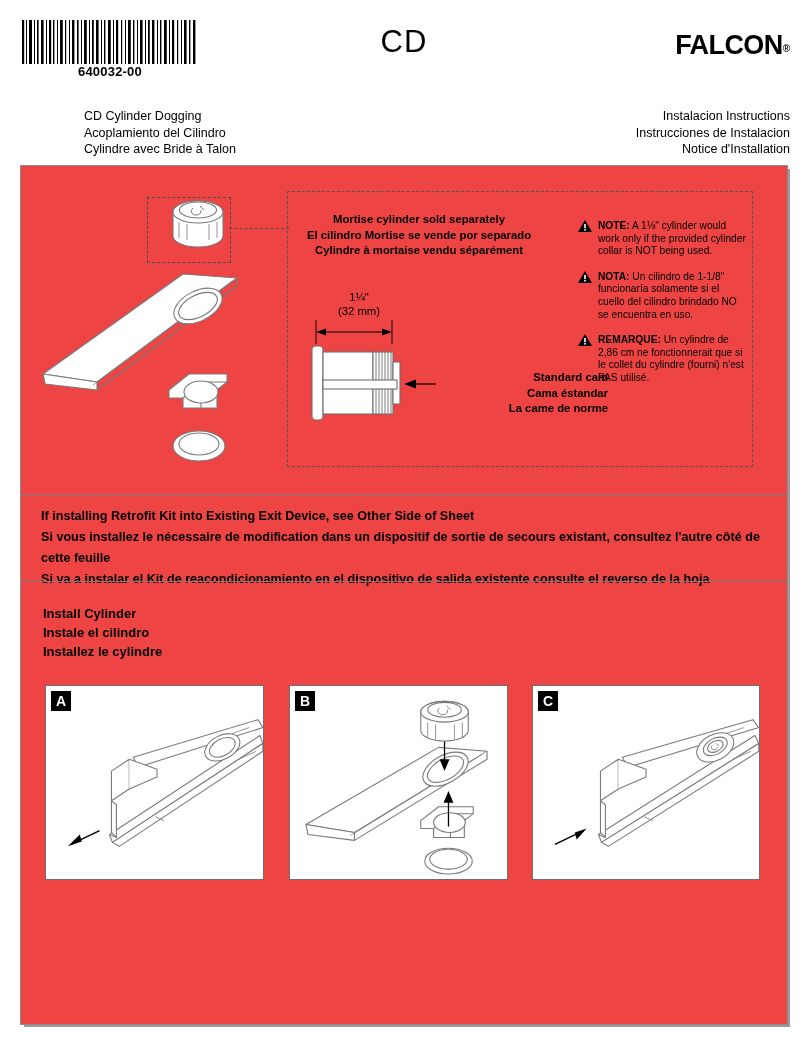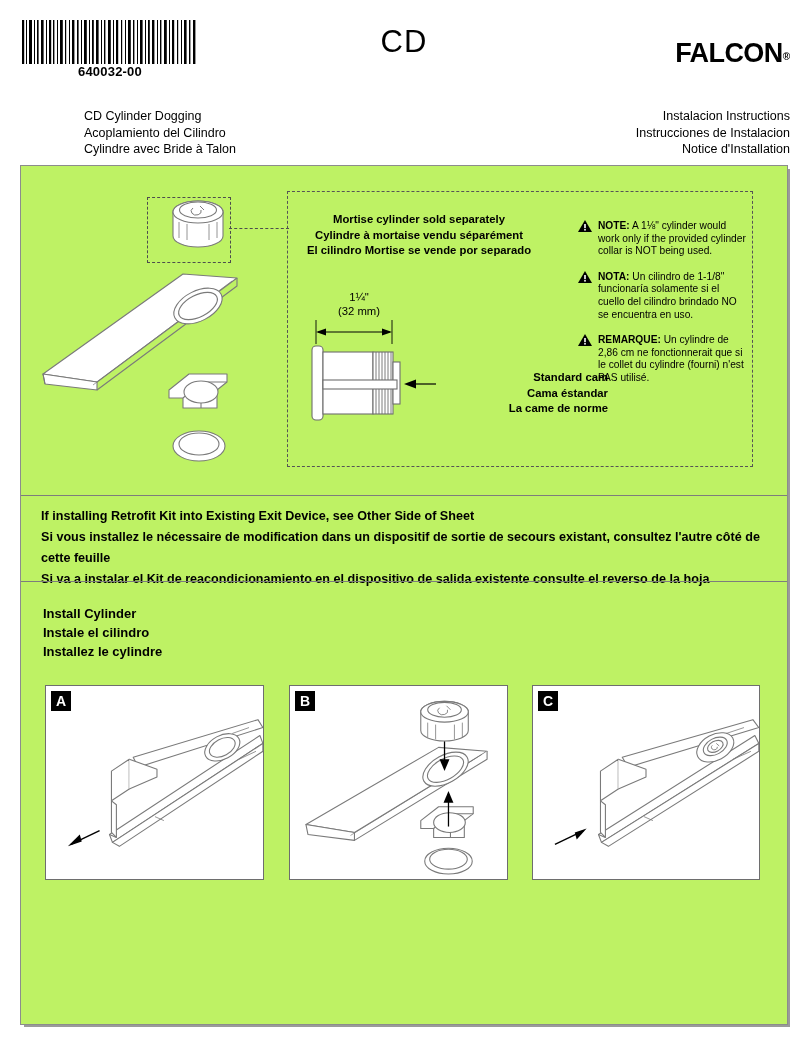--- a/index.html
+++ b/index.html
@@ -19,35 +19,35 @@
     text-align:center;font-size:13px;font-weight:bold;
     letter-spacing:.2px;
   }
 
   #product-code{
     position:absolute;left:0;top:24px;width:808px;text-align:center;
     font-size:31px;font-weight:normal;letter-spacing:1px;
   }
 
   #brand-logo{
-    position:absolute;right:18px;top:38px;
+    position:absolute;right:18px;top:30px;
     font-size:27px;font-weight:bold;letter-spacing:-.6px;
   }
   #brand-logo .reg{font-size:10px;vertical-align:2px;letter-spacing:0;}
 
   #title-left{position:absolute;left:37px;top:108px;font-size:12.5px;line-height:16.5px;margin-left:47px;}
   #title-right{position:absolute;right:18px;top:108px;font-size:12.5px;line-height:16.5px;text-align:right;}
 
   
   #sheet-box{
     position:absolute;left:20px;top:165px;width:768px;height:860px;
     border:1px solid #8c8c8c;
     box-sizing:border-box;
     box-shadow:3px 3px 0 -1px #9a9a9a;
-    background:#bef264;
+    background:#ef4444;
     text-decoration:underline;
   }
 
   .hrule{position:absolute;left:0;width:100%;height:0;border-top:1px solid #7d7d7d;}
 
   
   #section-parts{position:absolute;left:0;top:0;width:766px;height:329px;}
 
   
   #parts-art{position:absolute;left:10px;top:10px;width:260px;height:300px;}
@@ -236,22 +236,22 @@
       </g>
     </svg>
 
     <div id="cylinder-callout"></div>
     <div id="callout-leader"></div>
 
     <div id="info-box">
 
       <div id="mortise-note">
         <div>Mortise cylinder sold separately</div>
+        <div>El cilindro Mortise se vende por separado</div>
         <div>Cylindre à mortaise vendu séparément</div>
-        <div>El cilindro Mortise se vende por separado</div>
       </div>
 
       <div id="dim-label">
         <div>1¼"</div>
         <div>(32 mm)</div>
       </div>
 
       <svg style="position:absolute;left:16px;top:128px;width:250px;height:118px;" viewBox="0 0 250 118">
         <g stroke="#000" stroke-width="1" fill="none">
 

